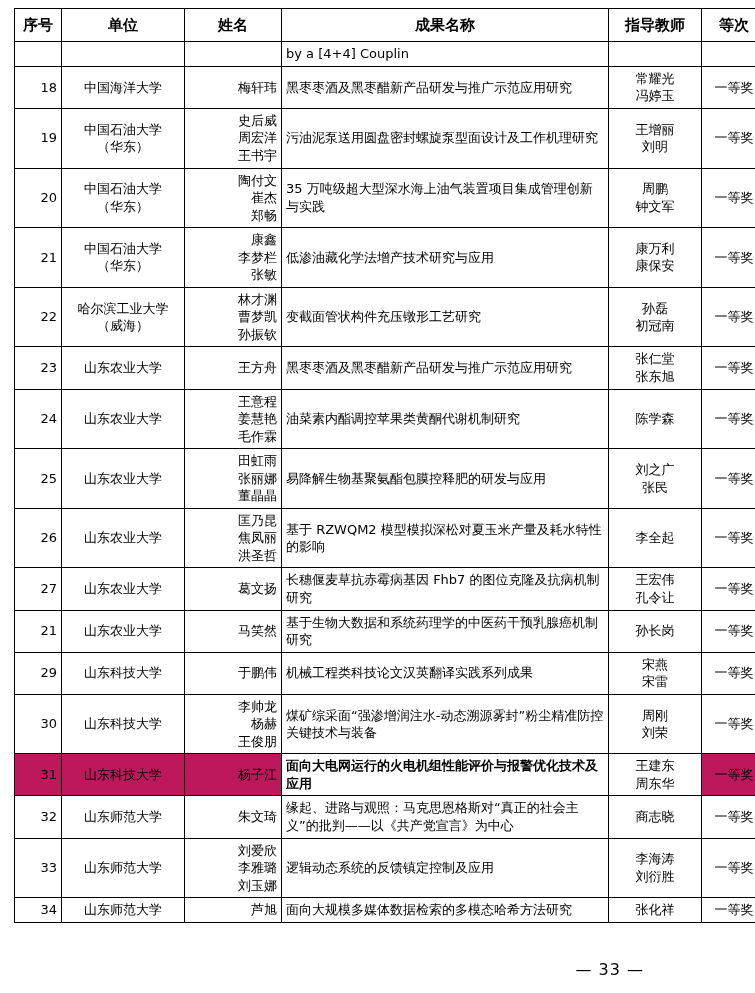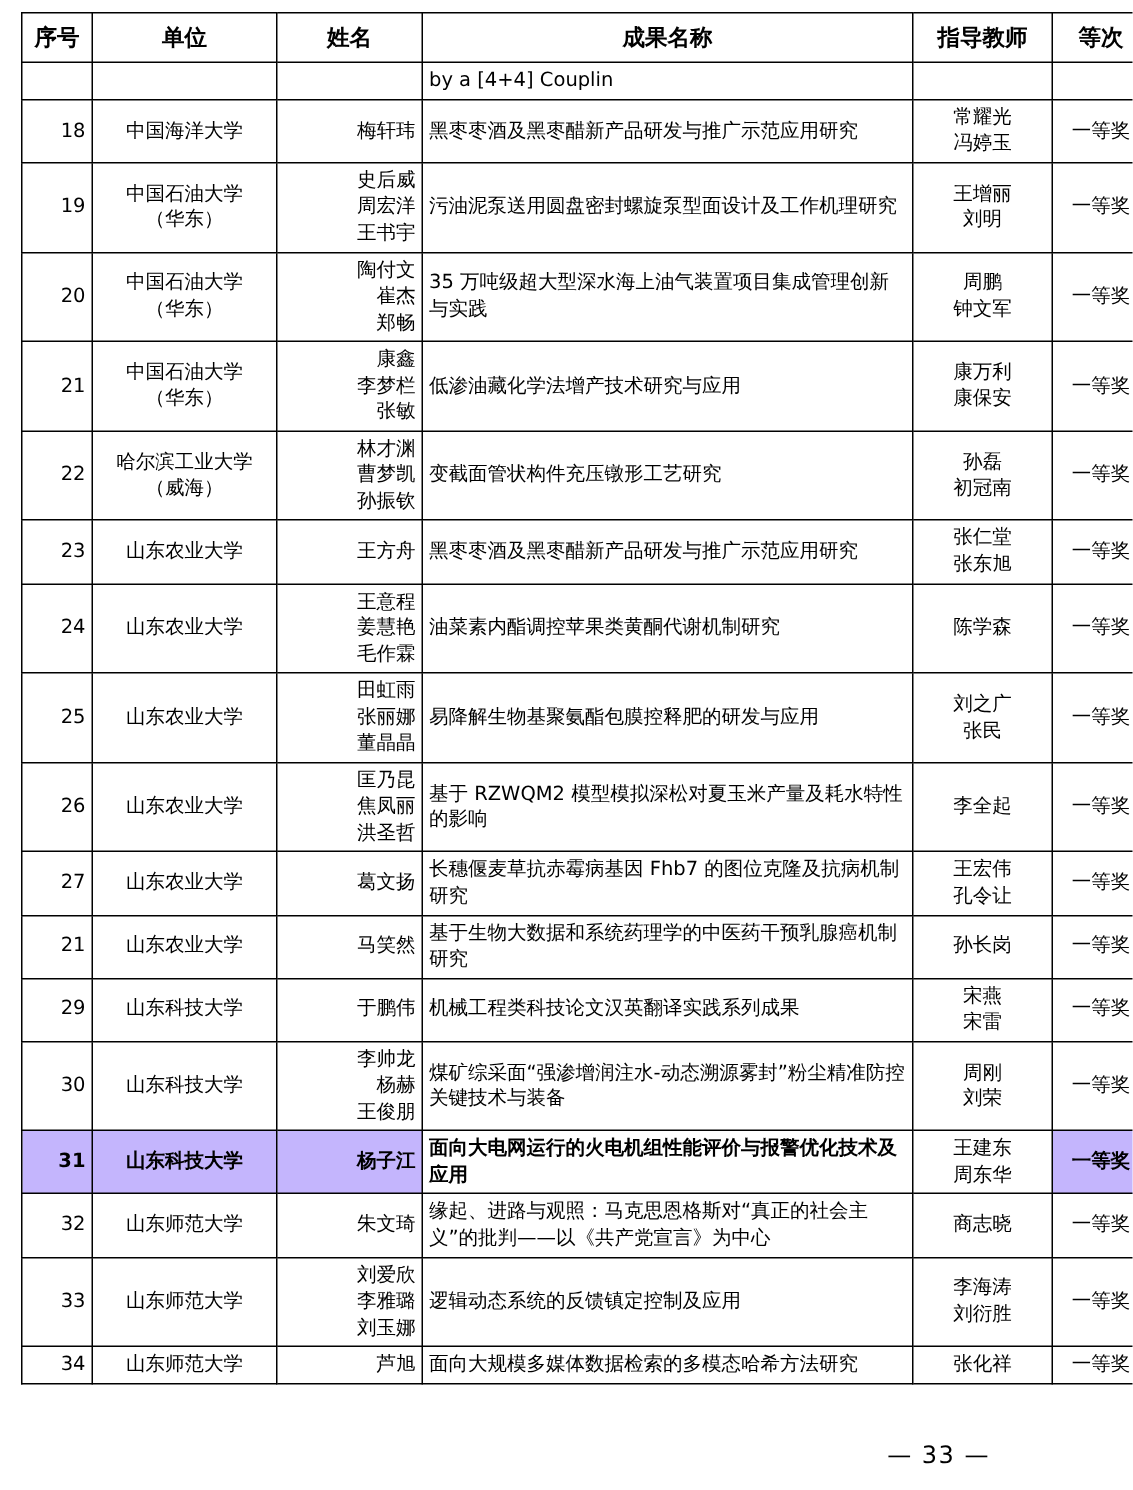--- a/index.html
+++ b/index.html
@@ -48,29 +48,29 @@
   .c-title { width: 322px; text-align: left; }
   .c-teach { width: 88px;  text-align: center; }
   .c-level { width: 60px;  text-align: center; }
   .multi-line {
     white-space: pre-line;
   }
   .cont-row td {
     border-top: 1px solid #000000;
   }
   .hl-cell {
-    background: #c4b5fd;
-    font-weight: bold;
+    background: #be185d;
+    font-weight: normal;
   }
   .hl-row .c-title {
     font-weight: bold;
   }
   .page-number {
     position: absolute;
-    right: 24px;
+    right: 40px;
     bottom: 14px;
     font-size: 16px;
     letter-spacing: 1px;
   }
 </style>
 </head>
 <body>
 
 <div id="page">
 

